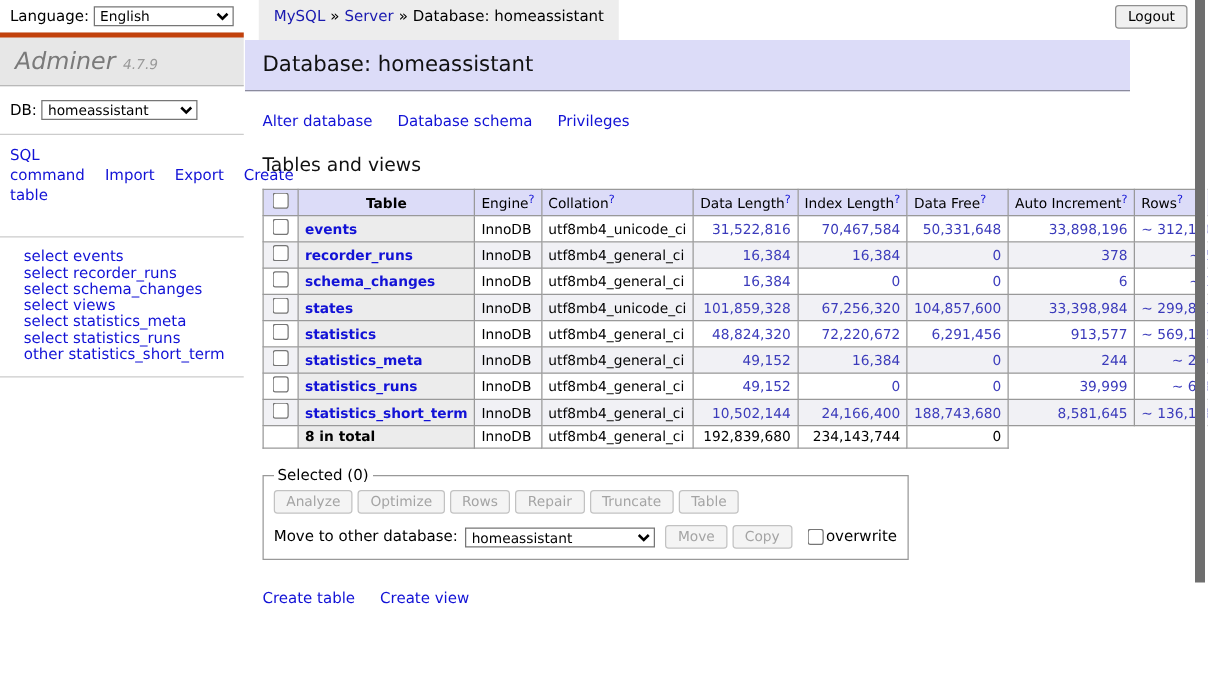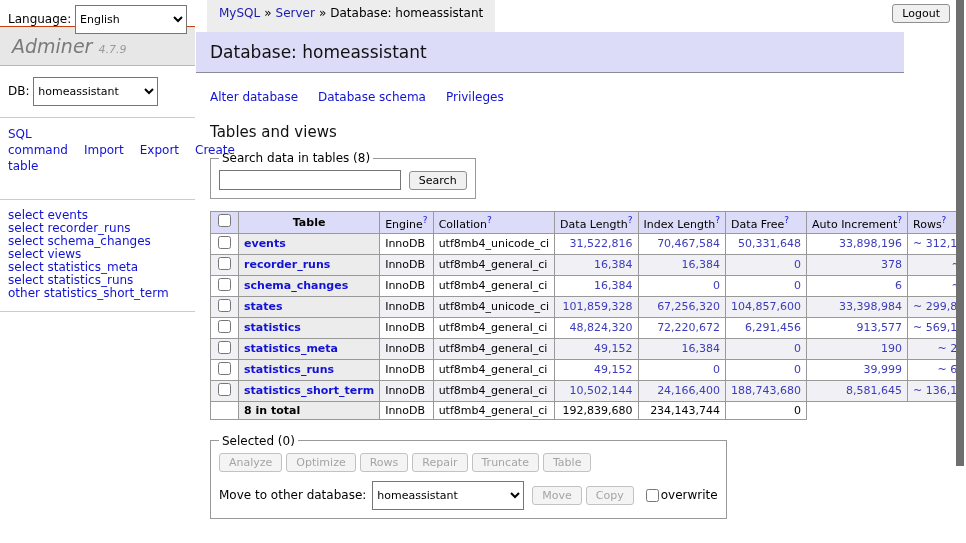--- a/index.html
+++ b/index.html
@@ -10,35 +10,35 @@
     background: #fff; color: #000;
     font-family: "DejaVu Sans", sans-serif; font-size: 12px;
   }
   a.lnk { color: #1212d6; text-decoration: none; cursor: pointer; }
 
   
   .sidebar { position: absolute; left: 0; top: 0; width: 195px; }
   .lang-row { padding: 5px 0 5px 8px; height: 26px; }
   select {
     font-family: "DejaVu Sans", sans-serif; font-size: 11px;
-    height: 29px; border: 1px solid #767676; background: #fff;
+    height: 16px; border: 1px solid #767676; background: #fff;
   }
   .lang-row select { width: 112px; }
   h1.banner {
     margin: 0; background: #e7e7e7;
-    border-top: 1px solid #c2410c; border-bottom: 1px solid #b9b9b9;
+    border-top: 4px solid #c2410c; border-bottom: 1px solid #b9b9b9;
     padding: 8px 12px; font-style: italic; font-weight: normal;
     color: #7a7a7a; font-size: 19px;
   }
   h1.banner .ver { font-size: 11px; color: #9a9a9a; }
   .db-row { padding: 11px 8px; border-bottom: 1px solid #ccc; }
   .side-links { margin: 0; padding: 8px 8px 25px; border-bottom: 1px solid #ccc; line-height: 16px; }
   .side-links a { margin-right: 16px; }
   ul.table-links { list-style: none; margin: 0; padding: 9px 8px 11px; border-bottom: 1px solid #ccc; }
-  ul.table-links li { line-height: 13px; white-space: nowrap; }
+  ul.table-links li { line-height: 13px; white-space: nowrap; margin-left: 11px; }
 
   
   .breadcrumb {
     position: absolute; left: 207px; top: 0; height: 42px; line-height: 26px;
     background: #ededed; padding: 0 12px; white-space: nowrap;
   }
   .breadcrumb a { color: #1a1ab0; }
   .breadcrumb .sep { margin: 0 4px; }
   button {
     font-family: "DejaVu Sans", sans-serif; font-size: 11px;
@@ -126,25 +126,20 @@
 </span>
 <button class="logout-btn">Logout</button>
 
 <div class="content">
   <h2 class="page-title">Database: homeassistant</h2>
   <div class="inner">
     <p class="links" id="top-links"><a class="lnk">Alter database</a><a class="lnk">Database schema</a><a class="lnk">Privileges</a></p>
 
     <h3>Tables and views</h3>
 
-    <fieldset>
-      <legend>Search data in tables (8)</legend>
-      <input type="text" class="search-input" value="" style="">
-      <button>Search</button>
-    </fieldset>
 
     <table class="data">
       <thead>
         <tr id="header-row">
           <td><input type="checkbox" style=""></td>
         <th>Table</th>
             <td>Engine<sup><a class="lnk">?</a></sup></td>
             <td>Collation<sup><a class="lnk">?</a></sup></td>
             <td>Data Length<sup><a class="lnk">?</a></sup></td>
             <td>Index Length<sup><a class="lnk">?</a></sup></td>
@@ -210,21 +205,21 @@
             <td class="num"><a class="lnk">~ 569,159</a></td>
           </tr>
           <tr class="tint">
             <td><input type="checkbox" style=""></td>
             <th><a class="lnk name-link">statistics_meta</a></th>
             <td>InnoDB</td>
             <td>utf8mb4_general_ci</td>
             <td class="num"><a class="lnk">49,152</a></td>
             <td class="num"><a class="lnk">16,384</a></td>
             <td class="num"><a class="lnk">0</a></td>
-            <td class="num"><a class="lnk">190</a></td>
+            <td class="num"><a class="lnk">244</a></td>
             <td class="num"><a class="lnk">~ 244</a></td>
           </tr>
           <tr>
             <td><input type="checkbox" style=""></td>
             <th><a class="lnk name-link">statistics_runs</a></th>
             <td>InnoDB</td>
             <td>utf8mb4_general_ci</td>
             <td class="num"><a class="lnk">49,152</a></td>
             <td class="num"><a class="lnk">0</a></td>
             <td class="num"><a class="lnk">0</a></td>

